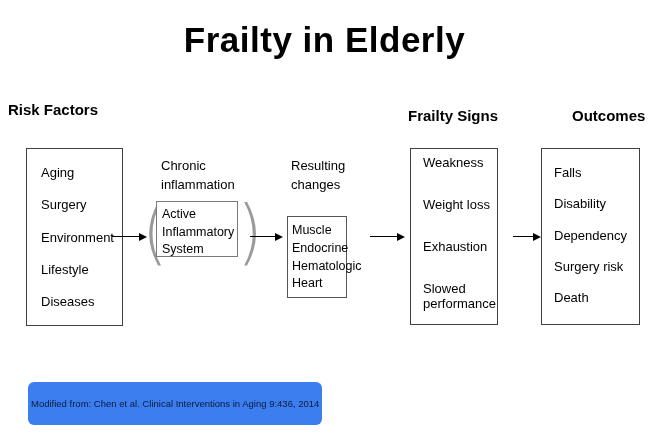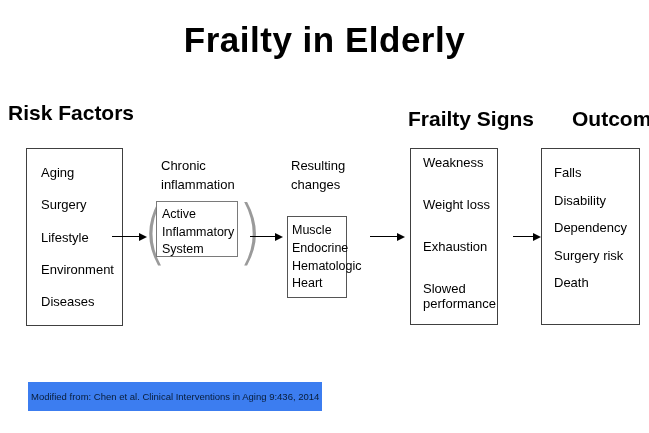--- a/index.html
+++ b/index.html
@@ -3,30 +3,30 @@
 <meta charset="utf-8">
 <style>
   * { margin:0; padding:0; box-sizing:border-box; }
   html,body { background:#ffffff; }
   body { font-family:"Liberation Sans", sans-serif; color:#000; }
   .slide { position:relative; width:649px; height:433px; background:#fff; overflow:hidden; }
 
   .title { position:absolute; top:20px; left:0; width:100%; text-align:center;
            font-size:35px; font-weight:bold; letter-spacing:0.5px; }
 
-  .col-header { position:absolute; font-size:21px; font-weight:bold; }
+  .col-header { position:absolute; font-size:15px; font-weight:bold; }
   .hdr-risk     { left:8px;   top:101px; }
   .hdr-signs    { left:408px; top:107px; }
   .hdr-outcomes { left:572px; top:107px; }
 
   .box { position:absolute; border:1px solid #404040; background:#fff; }
   .list-box { display:flex; flex-direction:column; justify-content:space-between; }
   .risk-box     { left:26px;  top:148px; width:97px;  height:178px; padding:16px 4px 16px 14px; font-size:13px; }
   .signs-box    { left:410px; top:148px; width:88px; height:177px; padding:6px 4px 13px 12px; font-size:13px; }
-  .outcomes-box { left:541px; top:148px; width:99px;  height:177px; padding:16px 4px 34px 12px; font-size:13px; }
+  .outcomes-box { left:541px; top:148px; width:99px;  height:177px; padding:16px 4px 19px 12px; font-size:13px; }
 
   .flow-label { position:absolute; font-size:13px; line-height:1.45; }
   .lbl-chronic   { left:161px; top:157px; width:88px; }
   .lbl-resulting { left:291px; top:157px; width:80px; }
 
   .inflam-box { left:156px; top:201px; width:82px; height:56px; padding:4px 5px;
                 font-size:12.5px; line-height:1.4; border-color:#7a7a7a; }
   .bracket { position:absolute; font-size:66px; line-height:66px; color:#9a9a9a;
              font-family:"DejaVu Sans", sans-serif; font-weight:200;
              transform:scaleY(1.08); }
@@ -39,38 +39,38 @@
   .arrow { position:absolute; display:flex; align-items:center; height:9px; }
   .arrow .shaft { height:1.5px; background:#000; flex:1; }
   .arrow .head  { width:0; height:0; border-top:4.5px solid transparent;
                   border-bottom:4.5px solid transparent; border-left:8px solid #000; }
   .arrow-1 { left:112px; top:232px; width:35px; }
   .arrow-2 { left:250px; top:232px; width:33px; }
   .arrow-3 { left:370px; top:232px; width:35px; }
   .arrow-4 { left:513px; top:232px; width:28px; }
 
   .footer { position:absolute; left:28px; top:382px; font-size:9.5px;
-            background:#3c7df0; color:#081c38; padding:9px 3px; }
+            background:#3c7df0; color:#081c38; padding:16px 3px;border-radius:6px; }
 </style>
 </head>
 <body>
 
 <div class="slide">
 
   <h1 class="title">Frailty in Elderly</h1>
 
   <div class="col-header hdr-risk">Risk Factors</div>
   <div class="col-header hdr-signs">Frailty Signs</div>
   <div class="col-header hdr-outcomes">Outcomes</div>
 
   <div class="box list-box risk-box">
     <span>Aging</span>
     <span>Surgery</span>
+    <span>Environment</span>
     <span>Lifestyle</span>
-    <span>Environment</span>
     <span>Diseases</span>
   </div>
 
   <div class="arrow arrow-1">
     <span class="shaft"></span>
     <span class="head"></span>
   </div>
 
   <div class="flow-label lbl-chronic">Chronic inflammation</div>
   <div class="bracket bracket-left">(</div>

